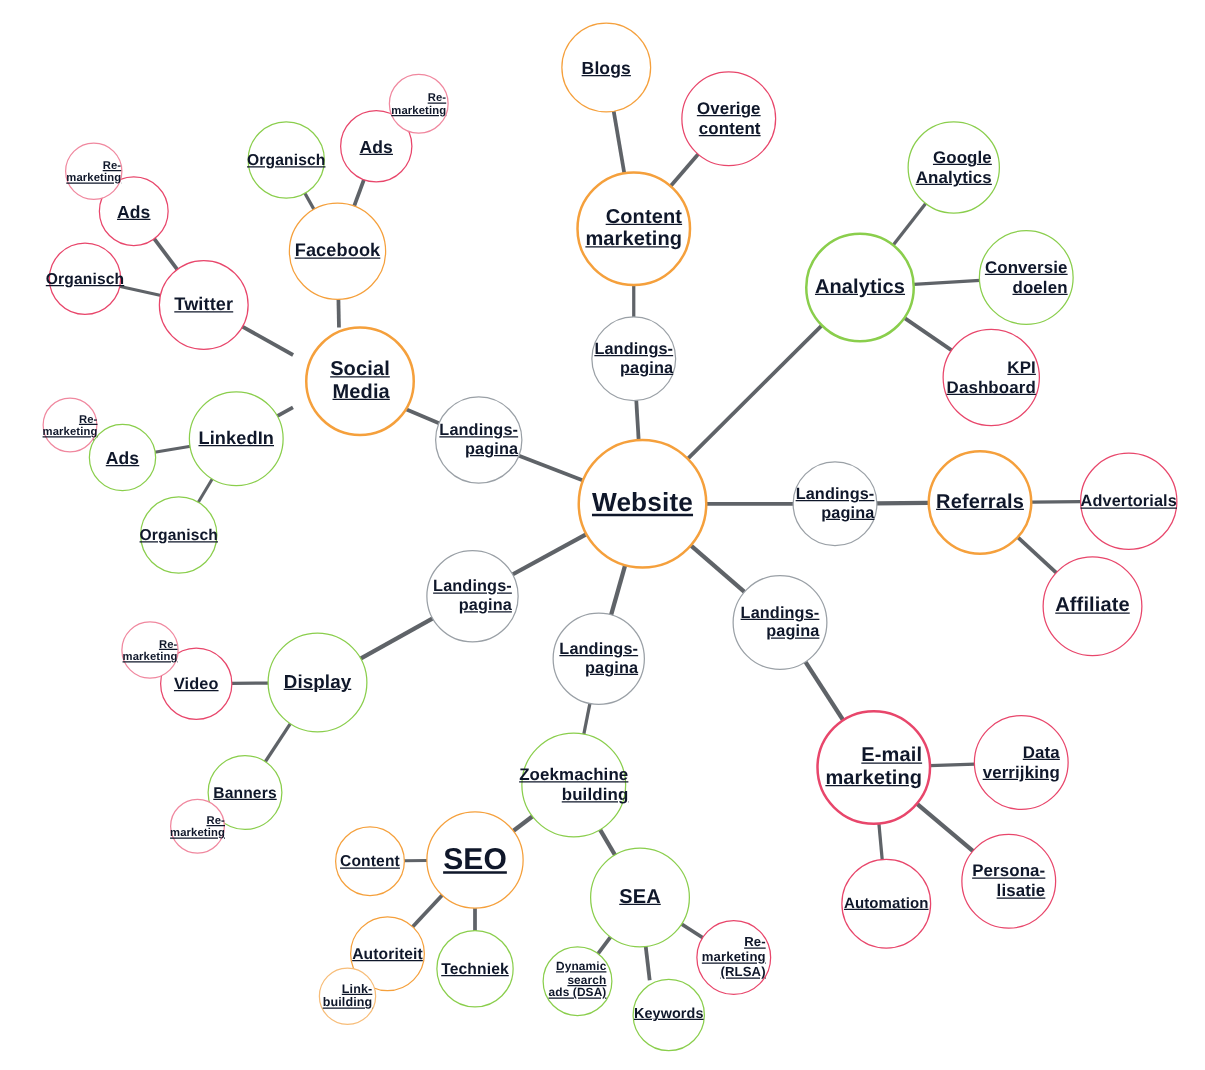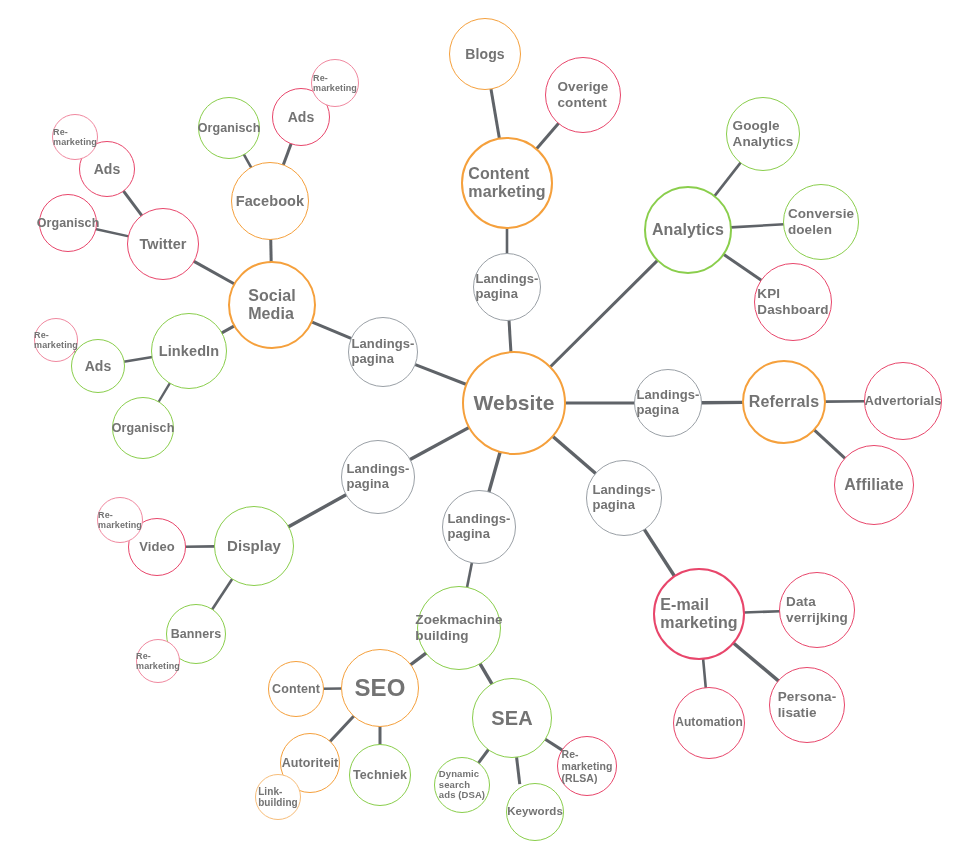--- a/index.html
+++ b/index.html
@@ -25,27 +25,28 @@
     height: 856px;
   }
   .node {
     position: absolute;
     box-sizing: border-box;
     border-radius: 50%;
     background: #ffffff;
     display: flex;
     align-items: center;
     justify-content: center;
-    text-align: left;
-    color: #737373;
+    text-align: right;
+    color: #0f172a;
     font-weight: bold;
     line-height: 1.15;
     letter-spacing: 0.1px;
     z-index: 2;
     user-select: none;
+    text-decoration: underline;
   }
   .node .lbl {
     display: block;
     padding: 0 2px;
     white-space: pre-line;
   }
 </style>
 </head>
 <body>
 
@@ -163,21 +164,21 @@
         <span class="lbl">Persona-
 lisatie</span>
       </div>
       <div class="node" style="left: 673px; top: 687px; width: 72px; height: 72px; border: 1.4px solid rgb(232, 70, 107); font-size: 12px;">
         <span class="lbl">Automation</span>
       </div>
       <div class="node" style="left: 348px; top: 317px; width: 70px; height: 70px; border: 1.3px solid rgb(154, 160, 166); font-size: 13px;">
         <span class="lbl">Landings-
 pagina</span>
       </div>
-      <div class="node" style="left: 228px; top: 261px; width: 88px; height: 88px; border: 2px solid rgb(245, 160, 60); font-size: 16px;">
+      <div class="node" style="left: 244px; top: 261px; width: 88px; height: 88px; border: 2px solid rgb(245, 160, 60); font-size: 16px;">
         <span class="lbl">Social
 Media</span>
       </div>
       <div class="node" style="left: 231px; top: 162px; width: 78px; height: 78px; border: 1.8px solid rgb(245, 160, 60); font-size: 14.5px;">
         <span class="lbl">Facebook</span>
       </div>
       <div class="node" style="left: 198px; top: 97px; width: 62px; height: 62px; border: 1.4px solid rgb(138, 206, 76); font-size: 12.5px;">
         <span class="lbl">Organisch</span>
       </div>
       <div class="node" style="left: 272px; top: 88px; width: 58px; height: 58px; border: 1.4px solid rgb(232, 70, 107); font-size: 14px;">
@@ -251,21 +252,21 @@
       <div class="node" style="left: 280px; top: 733px; width: 60px; height: 60px; border: 1.5px solid rgb(245, 160, 60); font-size: 12.5px;">
         <span class="lbl">Autoriteit</span>
       </div>
       <div class="node" style="left: 255px; top: 774px; width: 46px; height: 46px; border: 1.2px solid rgb(247, 189, 121); font-size: 10px;">
         <span class="lbl">Link-
 building</span>
       </div>
       <div class="node" style="left: 349px; top: 744px; width: 62px; height: 62px; border: 1.5px solid rgb(138, 206, 76); font-size: 12.5px;">
         <span class="lbl">Techniek</span>
       </div>
-      <div class="node" style="left: 472px; top: 678px; width: 80px; height: 80px; border: 1.9px solid rgb(138, 206, 76); font-size: 20px;">
+      <div class="node" style="left: 472px; top: 678px; width: 80px; height: 80px; border: 1.9px solid rgb(138, 206, 76); font-size: 16px;">
         <span class="lbl">SEA</span>
       </div>
       <div class="node" style="left: 434px; top: 757px; width: 56px; height: 56px; border: 1.3px solid rgb(138, 206, 76); font-size: 9.5px;">
         <span class="lbl">Dynamic
 search
 ads (DSA)</span>
       </div>
       <div class="node" style="left: 494px; top: 783px; width: 58px; height: 58px; border: 1.4px solid rgb(138, 206, 76); font-size: 11.5px; margin-left: 12px;">
         <span class="lbl">Keywords</span>
       </div>

